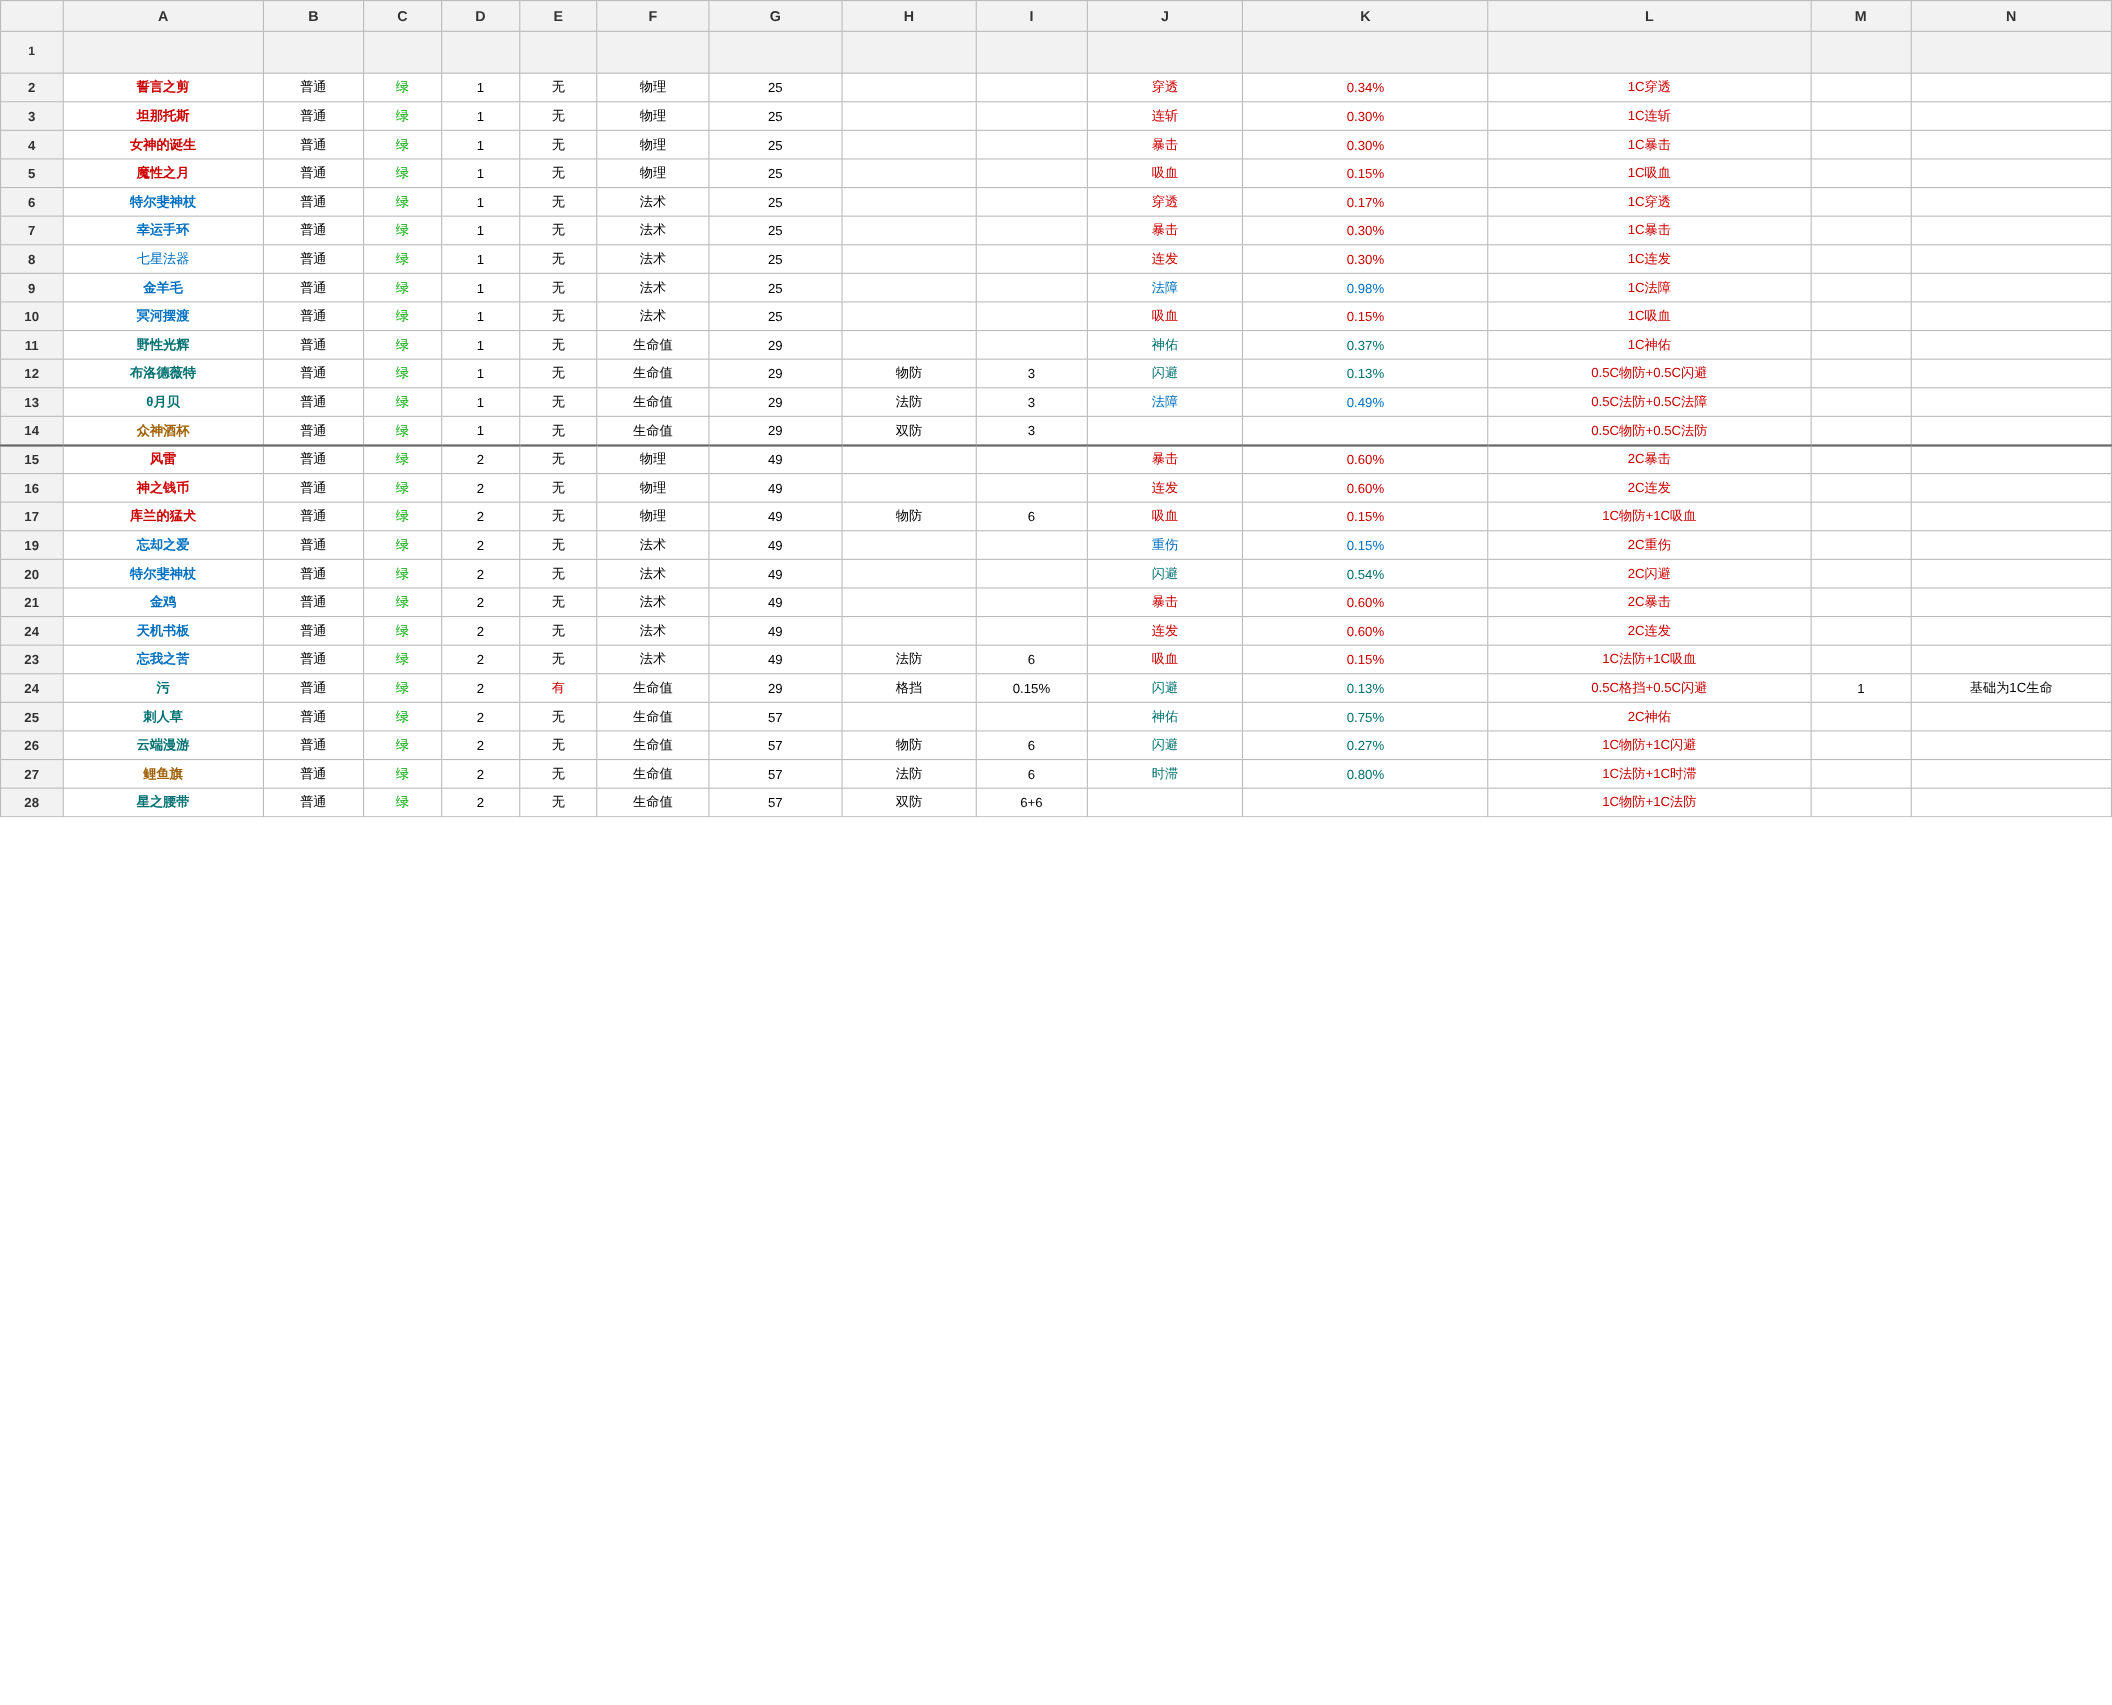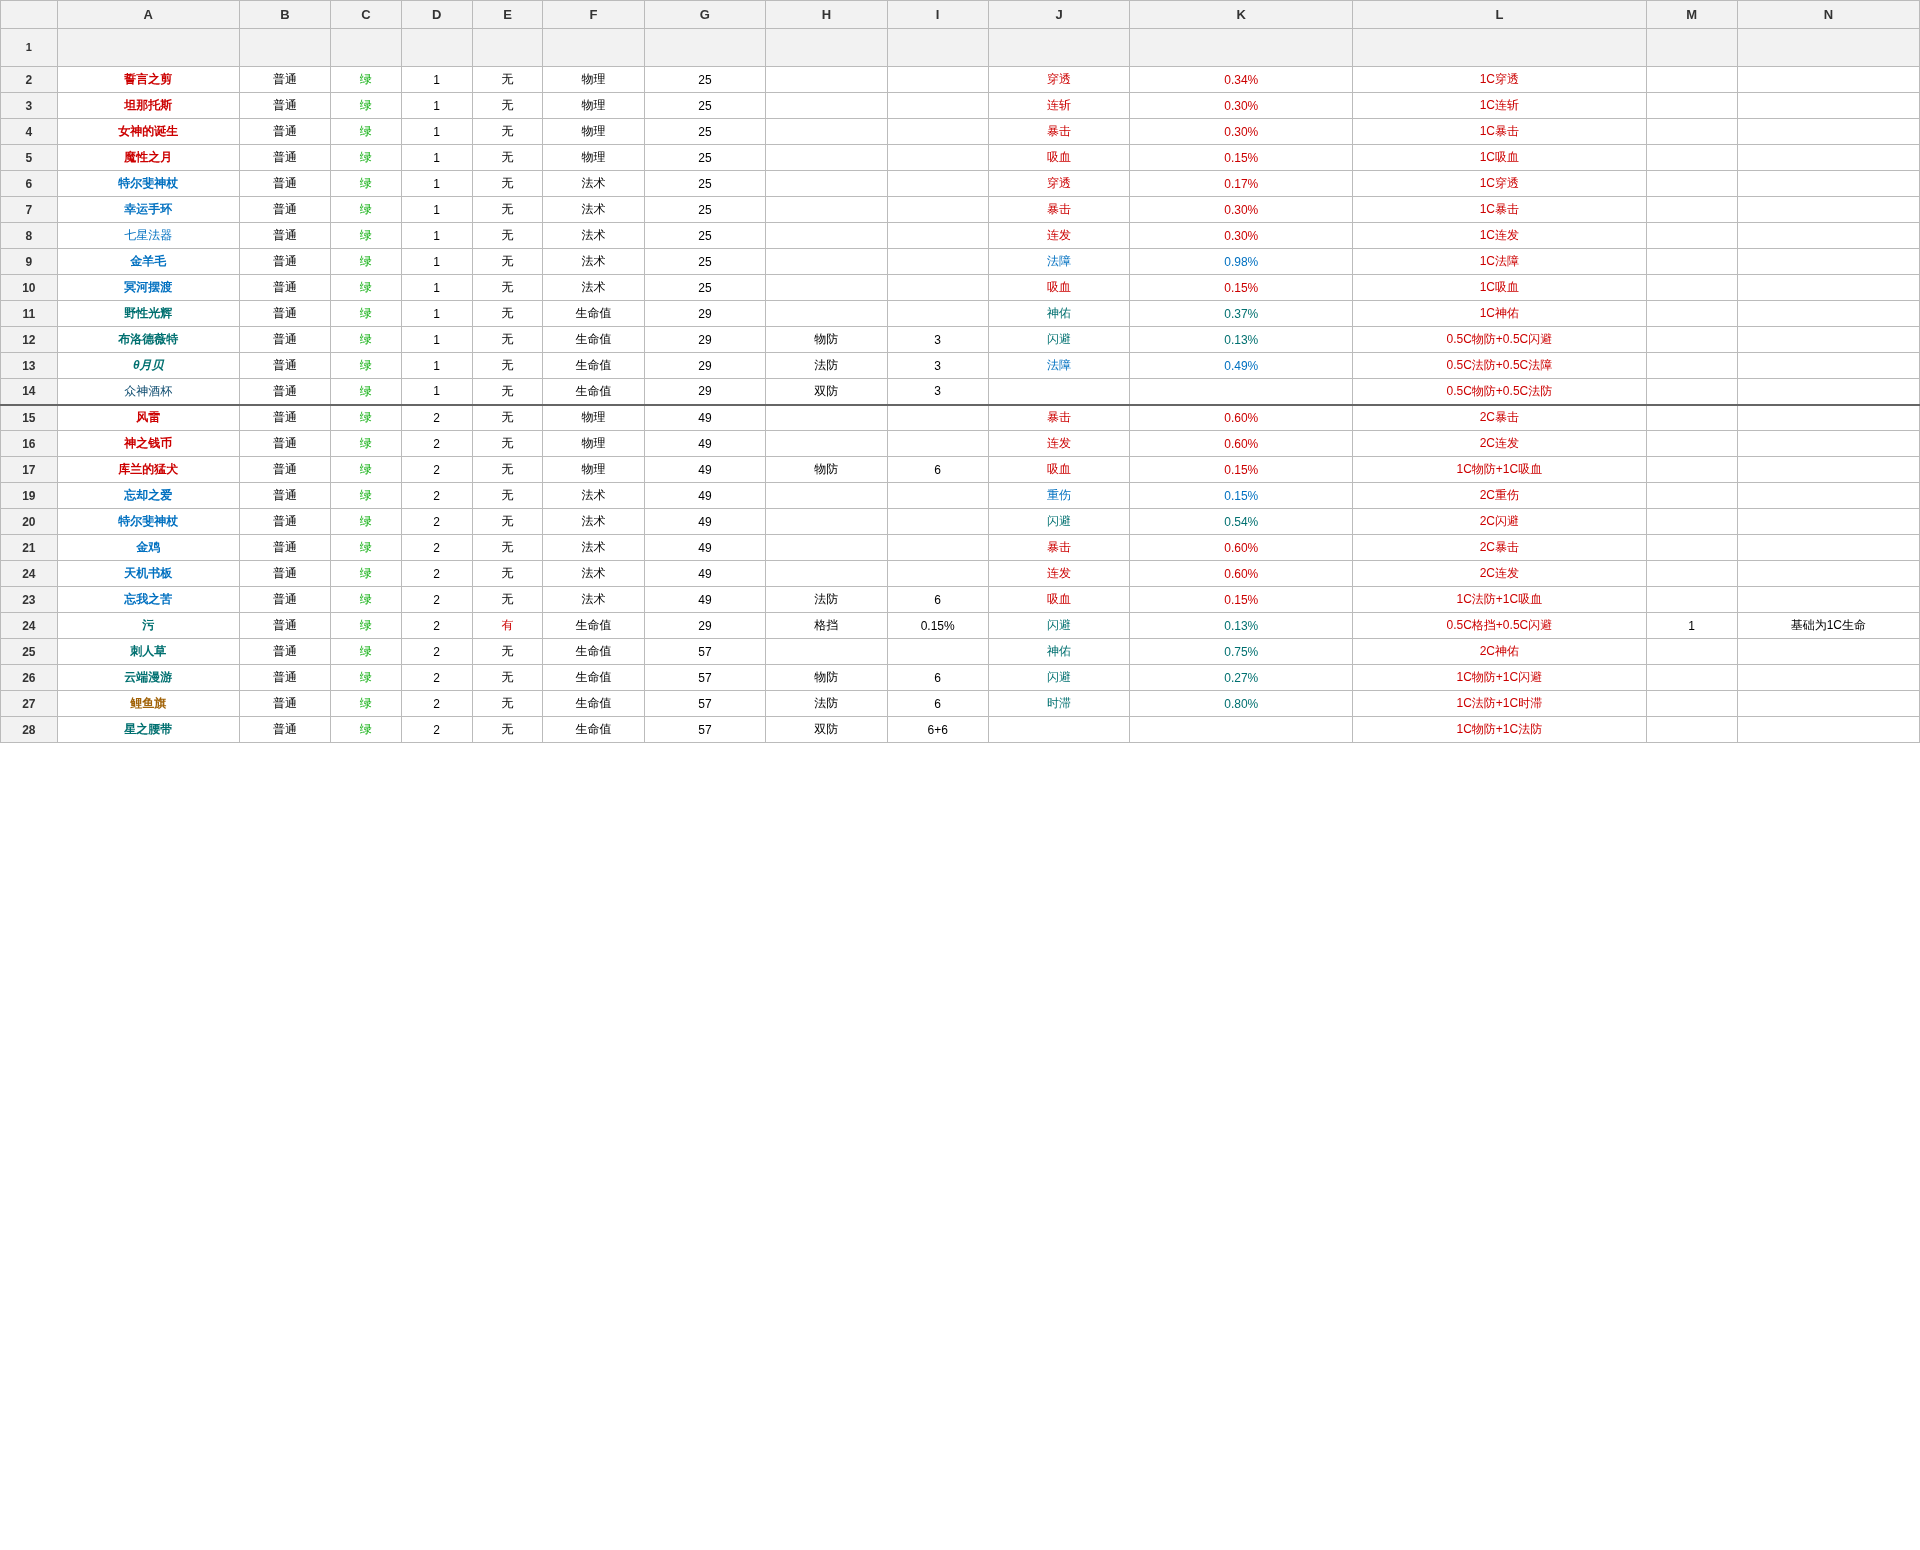--- a/index.html
+++ b/index.html
@@ -287,38 +287,38 @@
         <td>物防</td>
         <td>3</td>
         <td style="color: rgb(0, 112, 112);">闪避</td>
         <td style="color: rgb(0, 112, 112);">0.13%</td>
         <td style="color: rgb(204, 0, 0);">0.5C物防+0.5C闪避</td>
         <td></td>
         <td></td>
       </tr>
       <tr>
         <td class="row-header">13</td>
-        <td style="color: rgb(0, 112, 112); font-weight: bold; font-style: italic;">θ月贝</td>
+        <td style="color: rgb(0, 112, 112); font-weight: bold;">θ月贝</td>
         <td>普通</td>
         <td style="color: rgb(0, 170, 0);">绿</td>
         <td>1</td>
         <td>无</td>
         <td>生命值</td>
         <td>29</td>
         <td>法防</td>
         <td>3</td>
         <td style="color: rgb(0, 112, 192);">法障</td>
         <td style="color: rgb(0, 112, 192);">0.49%</td>
         <td style="color: rgb(204, 0, 0);">0.5C法防+0.5C法障</td>
         <td></td>
         <td></td>
       </tr>
       <tr>
         <td class="row-header">14</td>
-        <td style="color: #0c4a6e; font-weight: normal;">众神酒杯</td>
+        <td style="color: #a16207; font-weight: bold;">众神酒杯</td>
         <td>普通</td>
         <td style="color: rgb(0, 170, 0);">绿</td>
         <td>1</td>
         <td>无</td>
         <td>生命值</td>
         <td>29</td>
         <td>双防</td>
         <td>3</td>
         <td style="color: rgb(51, 51, 51);"></td>
         <td style="color: rgb(51, 51, 51);"></td>

